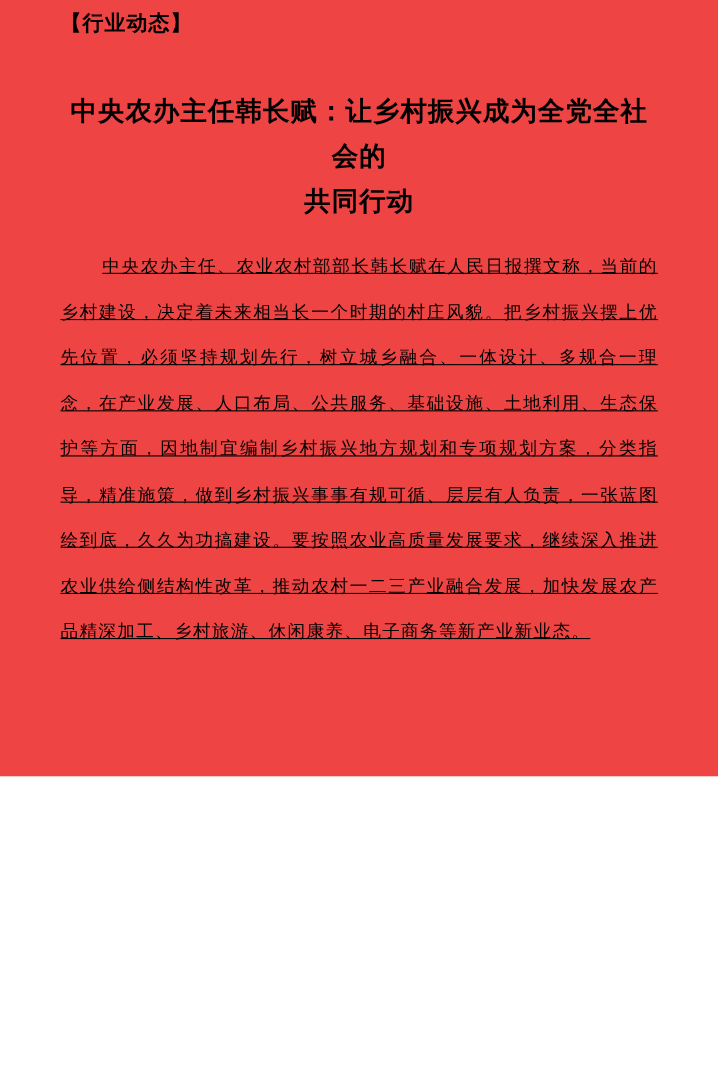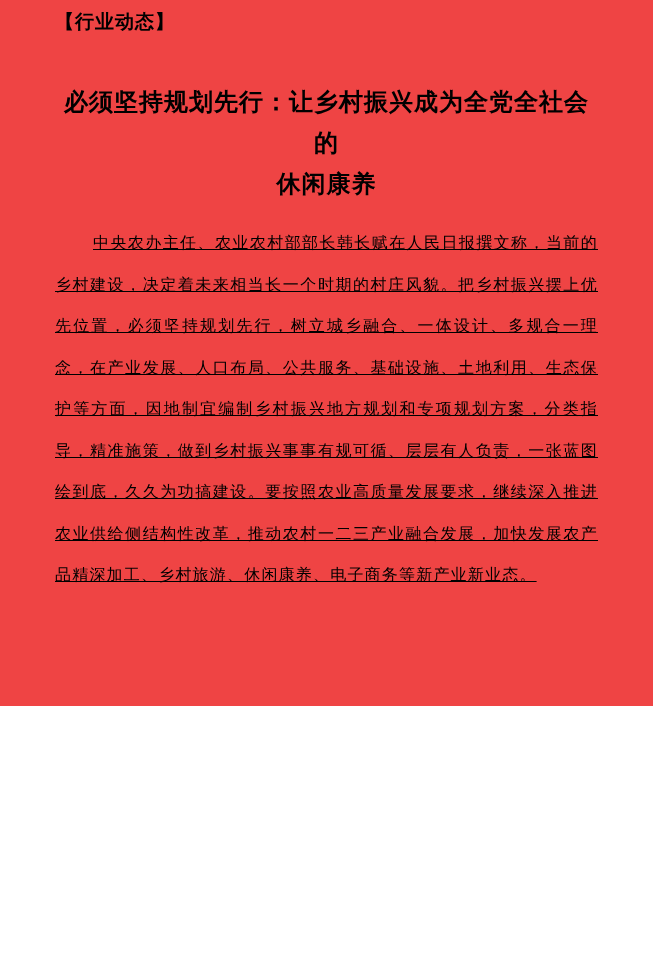--- a/index.html
+++ b/index.html
@@ -74,22 +74,22 @@
   }
 </style>
 </head>
 <body>
 
 <div class="page">
 
   <div class="section-tag">【行业动态】</div>
 
   <div class="title">
-    <div>必须坚持规划先行：让乡村振兴成为全党全社会的</div>
-    <div>休闲康养</div>
+    <div>中央农办主任韩长赋：让乡村振兴成为全党全社会的</div>
+    <div>共同行动</div>
   </div>
 
   <p class="body-text">中央农办主任、农业农村部部长韩长赋在人民日报撰文称，当前的乡村建设，决定着未来相当长一个时期的村庄风貌。把乡村振兴摆上优先位置，必须坚持规划先行，树立城乡融合、一体设计、多规合一理念，在产业发展、人口布局、公共服务、基础设施、土地利用、生态保护等方面，因地制宜编制乡村振兴地方规划和专项规划方案，分类指导，精准施策，做到乡村振兴事事有规可循、层层有人负责，一张蓝图绘到底，久久为功搞建设。要按照农业高质量发展要求，继续深入推进农业供给侧结构性改革，推动农村一二三产业融合发展，加快发展农产品精深加工、乡村旅游、休闲康养、电子商务等新产业新业态。</p>
 
 
   <div class="page-number">- 5 -</div>
 
 </div>
 
 </body></html>

